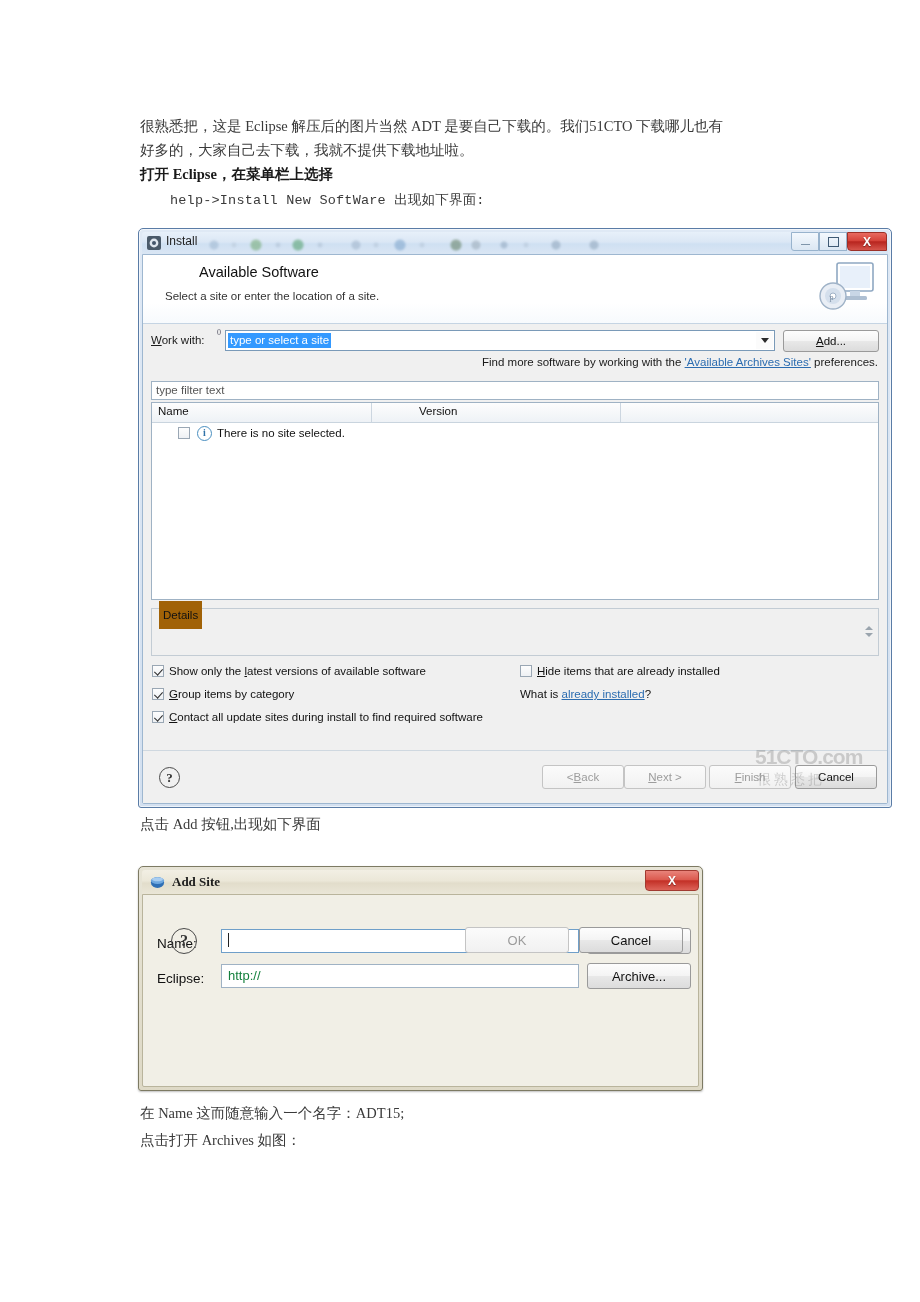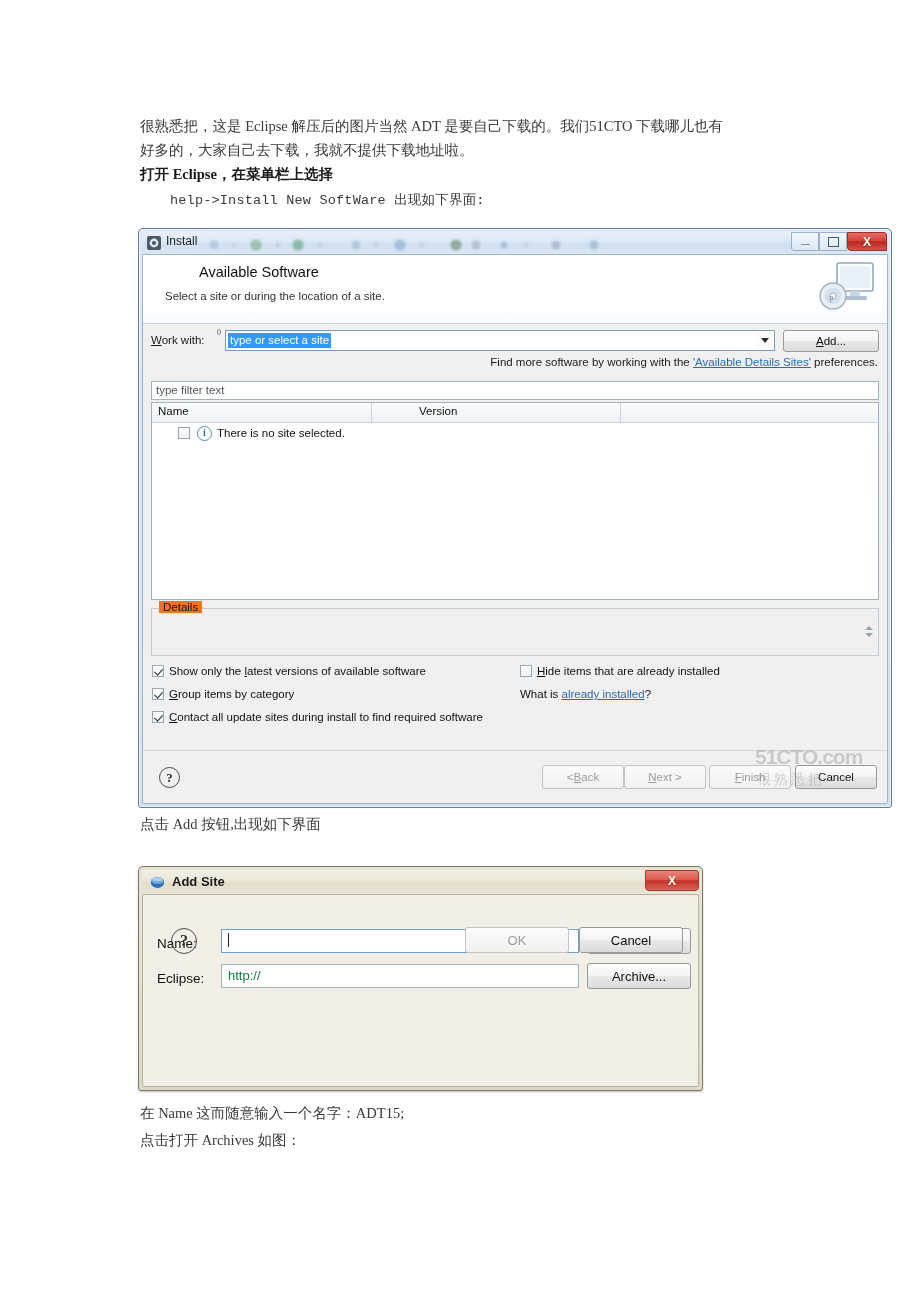--- a/index.html
+++ b/index.html
@@ -200,21 +200,21 @@
     display:flex;align-items:center;justify-content:center;margin:0 5px 0 7px;flex:none;
     line-height:1;
   }
   .trow .txt{font-family:"Liberation Sans",sans-serif;font-size:11.5px;color:#111;}
 
   .details{
     position:absolute;left:8px;right:8px;top:284px;height:48px;
     border:1px solid #c3ccd4;box-sizing:border-box;
   }
   .details .legend{
-    position:absolute;left:7px;top:-8px;background:#f97316;padding:0 4px;
+    position:absolute;left:7px;top:-8px;background:#a16207;padding:8px 4px;
     font-family:"Liberation Sans",sans-serif;font-size:11.5px;color:#111;
   }
   .spinner{position:absolute;right:4px;top:12px;width:11px;height:20px;
     display:flex;flex-direction:column;align-items:center;justify-content:center;gap:3px;}
   .spin-up{width:0;height:0;border-left:4px solid transparent;border-right:4px solid transparent;border-bottom:4px solid #9aa4ad;}
   .spin-dn{width:0;height:0;border-left:4px solid transparent;border-right:4px solid transparent;border-top:4px solid #9aa4ad;}
 
   .cbrow{position:absolute;display:flex;align-items:center;gap:5px;}
   .cbrow .txt{font-family:"Liberation Sans",sans-serif;font-size:11.5px;color:#111;white-space:nowrap;}
 
@@ -250,21 +250,21 @@
     border:1px solid #7d7a63;
     border-radius:5px 5px 3px 3px;
     background:linear-gradient(to bottom,#e7e4d6 0%,#ded9c6 100%);
     padding:3px;
     box-shadow:0 1px 2px rgba(0,0,0,.25);
   }
   #addsite-window .titlebar{
     background:linear-gradient(to bottom,#f2efe4 0%,#ebe7d8 45%,#e2ddcb 55%,#eae6d7 100%);
     height:24px;
   }
-  #addsite-window .tb-title{left:30px;top:4px;font-size:13px;font-weight:bold;}
+  #addsite-window .tb-title{left:30px;top:4px;font-size:13px;font-weight:bold;font-family:Liberation Serif, serif;}
   #addsite-window .tb-icon{left:8px;top:5px;width:15px;height:15px;}
   #addsite-window .tb-buttons{right:0px;top:0;}
   #addsite-window .tb-btn.close{
     width:54px;height:21px;border-radius:0 3px 4px 4px;
     background:linear-gradient(to bottom,#e9837a 0%,#dc5b50 45%,#c33027 52%,#dd6358 100%);
     border:1px solid #a13a31;
   }
   #addsite-window .win-body{
     top:27px;background:#f1efe6;border:1px solid #b9b49c;
   }
@@ -317,21 +317,21 @@
             <span class="sqr-glyph"></span>
           </div>
         <div class="tb-btn close">X</div>
       </div>
     </div>
 
     <div class="win-body">
 
       <div class="wiz-header">
         <div class="wiz-title">Available Software</div>
-        <div class="wiz-sub">Select a site or during the location of a site.</div>
+        <div class="wiz-sub">Select a site or enter the location of a site.</div>
         <div class="wiz-banner-icon">
           <svg width="62" height="58" viewBox="0 0 62 58">
             <rect x="20" y="4" width="36" height="28" rx="2" fill="#ffffff" stroke="#8fa8c2" stroke-width="1.6"></rect>
             <rect x="23" y="7" width="30" height="22" fill="#e8f0fa"></rect>
             <rect x="33" y="32" width="10" height="5" fill="#c8d6e6"></rect>
             <rect x="26" y="37" width="24" height="4" rx="1.5" fill="#aebfd2"></rect>
             <circle cx="16" cy="37" r="13" fill="#e9eef5" stroke="#9fb2c7" stroke-width="1.4"></circle>
             <circle cx="16" cy="37" r="8" fill="#d4dfec"></circle>
             <circle cx="16" cy="37" r="3" fill="#ffffff" stroke="#9fb2c7" stroke-width="1"></circle>
             <text x="12.4" y="41" font-family="Liberation Serif, serif" font-size="8" fill="#7b8ea3">p</text>
@@ -347,21 +347,21 @@
           <div class="combo">
             <span class="sel">type or select a site</span>
             <span class="arrowbox">
                 <span class="caret-dn"></span>
               </span>
           </div>
           <div class="btn" id="add-button"><span class="ul-first">A</span>dd...</div>
         </div>
 
         <div class="findline">
-          <span>Find more software by working with the </span><span class="link">'Available Details Sites'</span><span> preferences.</span>
+          <span>Find more software by working with the </span><span class="link">'Available Archives Sites'</span><span> preferences.</span>
         </div>
 
         <div class="filterbox">type filter text</div>
 
         <div class="table">
           <div class="thead">
             <div class="th c1">Name</div>
             <div class="th c2">Version</div>
             <div class="th c3"></div>
           </div>

